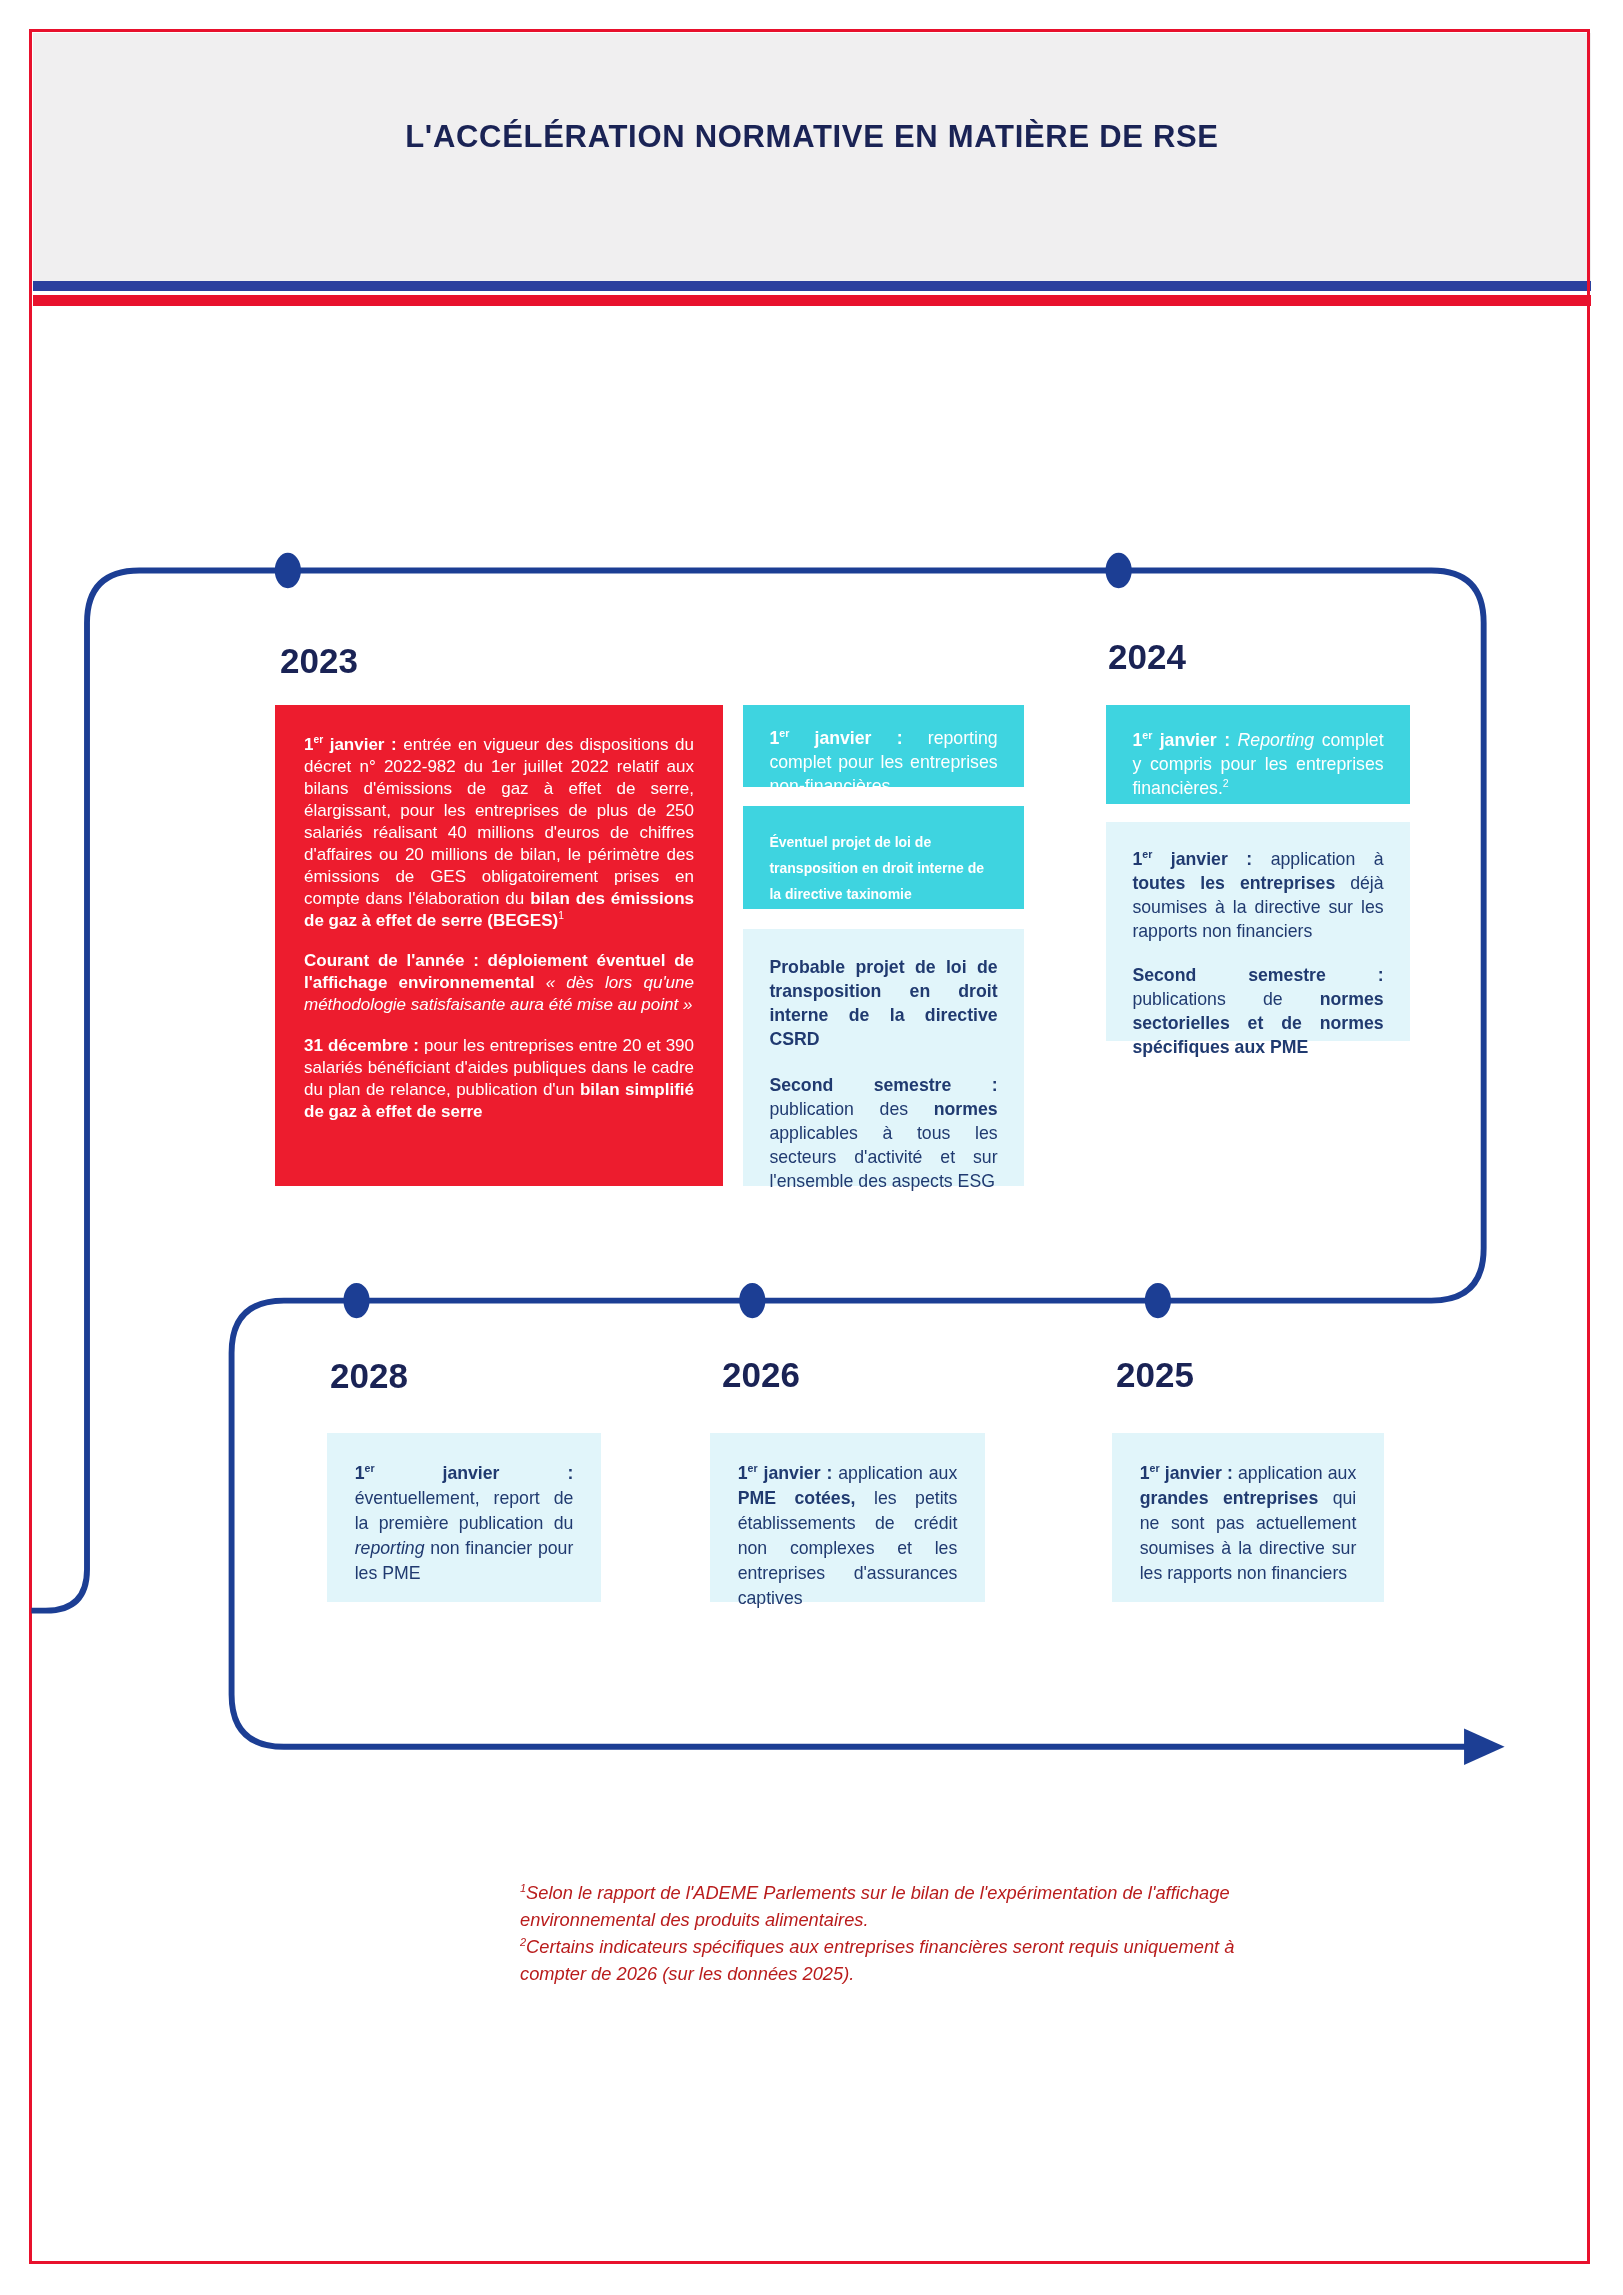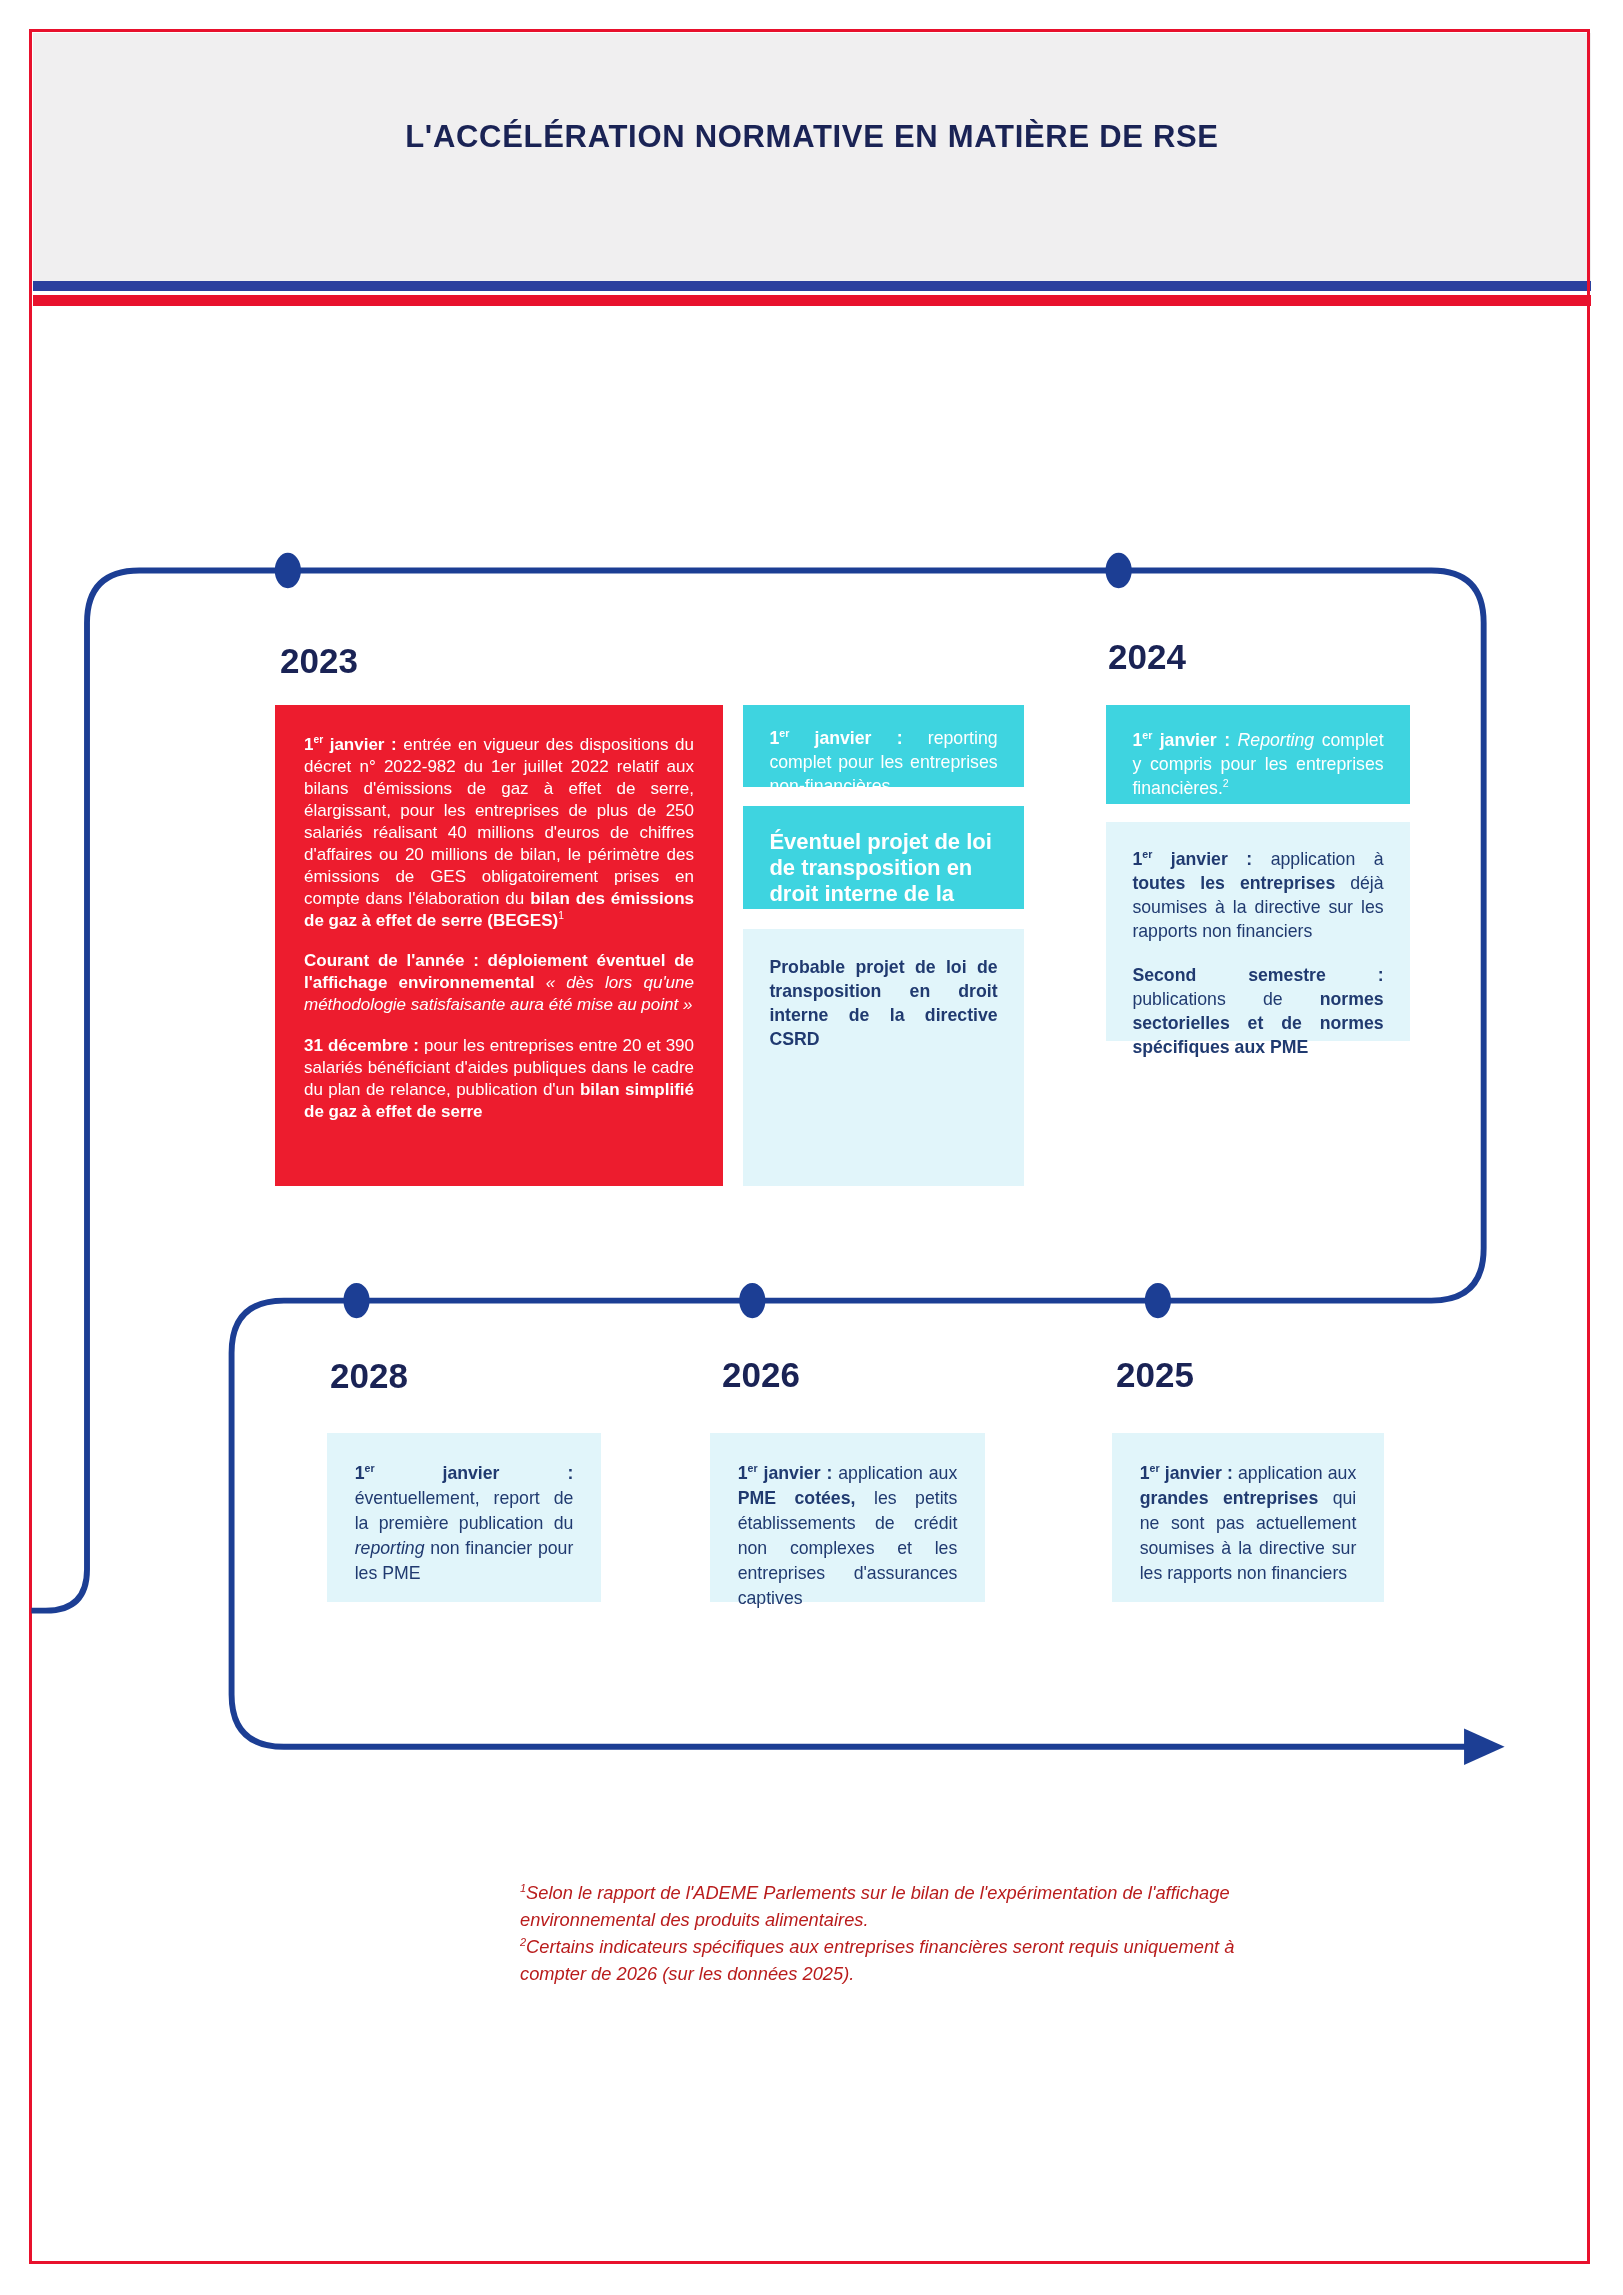--- a/index.html
+++ b/index.html
@@ -31,21 +31,21 @@
   .i{font-style:italic;}
   sup{font-size:60%;vertical-align:super;line-height:0;}
   .box-red{left:275px;top:705px;width:448px;height:481px;background:#ed1c2e;color:#ffffff;
            padding:17px 17px;font-size:17px;line-height:22px;text-align:justify;}
   .box-red p{margin-bottom:18.3px;}
   .box-cyan{background:#3ed4e0;color:#ffffff;}
   .box-lightblue{background:#e1f5fa;color:#203a70;}
   .box-cyan-reporting{left:743px;top:705px;width:281px;height:82px;
            padding:9.2px 14.4px;font-size:17.7px;line-height:24px;text-align:justify;}
   .box-cyan-taxinomie{left:743px;top:806px;width:281px;height:103px;
-           padding:10.5px 14.4px;font-size:22px;line-height:26px;font-weight:700;}
+           padding:10.5px 14.4px;font-size:14px;line-height:26px;font-weight:700;}
   .box-light-csrd{left:743px;top:929px;width:281px;height:257px;
            padding:14.4px 14.4px;font-size:17.7px;line-height:24px;text-align:justify;}
   .box-light-csrd p{margin-bottom:22px;}
   .box-cyan-2024{left:1106px;top:705px;width:304px;height:99px;
            padding:10.5px 14.4px;font-size:17.7px;line-height:24px;text-align:justify;}
   .box-light-2024{left:1106px;top:822px;width:304px;height:219px;
            padding:13px 14.4px;font-size:17.7px;line-height:24px;text-align:justify;}
   .box-light-2024 p{margin-bottom:19.6px;}
   .box-bottom{top:1433px;height:169px;padding:15.7px 15.7px;font-size:17.7px;line-height:25px;text-align:justify;}
   .box-light-2028{left:327px;width:274px;}
@@ -91,20 +91,21 @@
       <p><span class="b">31 décembre : </span><span>pour les entreprises entre 20 et 390 salariés bénéficiant d'aides publiques dans le cadre du plan de relance, publication d'un </span><span class="b">bilan simplifié de gaz à effet de serre</span></p>
     </div>
   <div class="box box-cyan box-cyan-reporting">
       <p><span class="b">1</span><sup class="b">er</sup><span class="b"> janvier : </span><span>reporting complet pour les entreprises non-financières</span></p>
     </div>
   <div class="box box-cyan box-cyan-taxinomie">
       <p><span class="b">Éventuel projet de loi de transposition en droit interne de la directive taxinomie</span></p>
     </div>
   <div class="box box-lightblue box-light-csrd">
       <p><span class="b">Probable projet de loi de transposition en droit interne de la directive CSRD</span></p>
+      <p><span class="b">Second semestre : </span><span>publication des </span><span class="b">normes</span><span> applicables à tous les secteurs d'activité et sur l'ensemble des aspects ESG</span></p>
     </div>
   <div class="box box-cyan box-cyan-2024">
       <p><span class="b">1</span><sup class="b">er</sup><span class="b"> janvier : </span><span class="i">Reporting</span><span> complet y compris pour les entreprises financières.</span><sup>2</sup></p>
     </div>
   <div class="box box-lightblue box-light-2024">
       <p><span class="b">1</span><sup class="b">er</sup><span class="b"> janvier : </span><span>application à </span><span class="b">toutes les entreprises</span><span> déjà soumises à la directive sur les rapports non financiers</span></p>
       <p><span class="b">Second semestre : </span><span>publications de </span><span class="b">normes sectorielles et de normes spécifiques aux PME</span></p>
     </div>
   <div class="box box-lightblue box-bottom box-light-2028">
       <p><span class="b">1</span><sup class="b">er</sup><span class="b"> janvier : </span><span>éventuellement, report de la première publication du </span><span class="i">reporting</span><span> non financier pour les PME</span></p>

